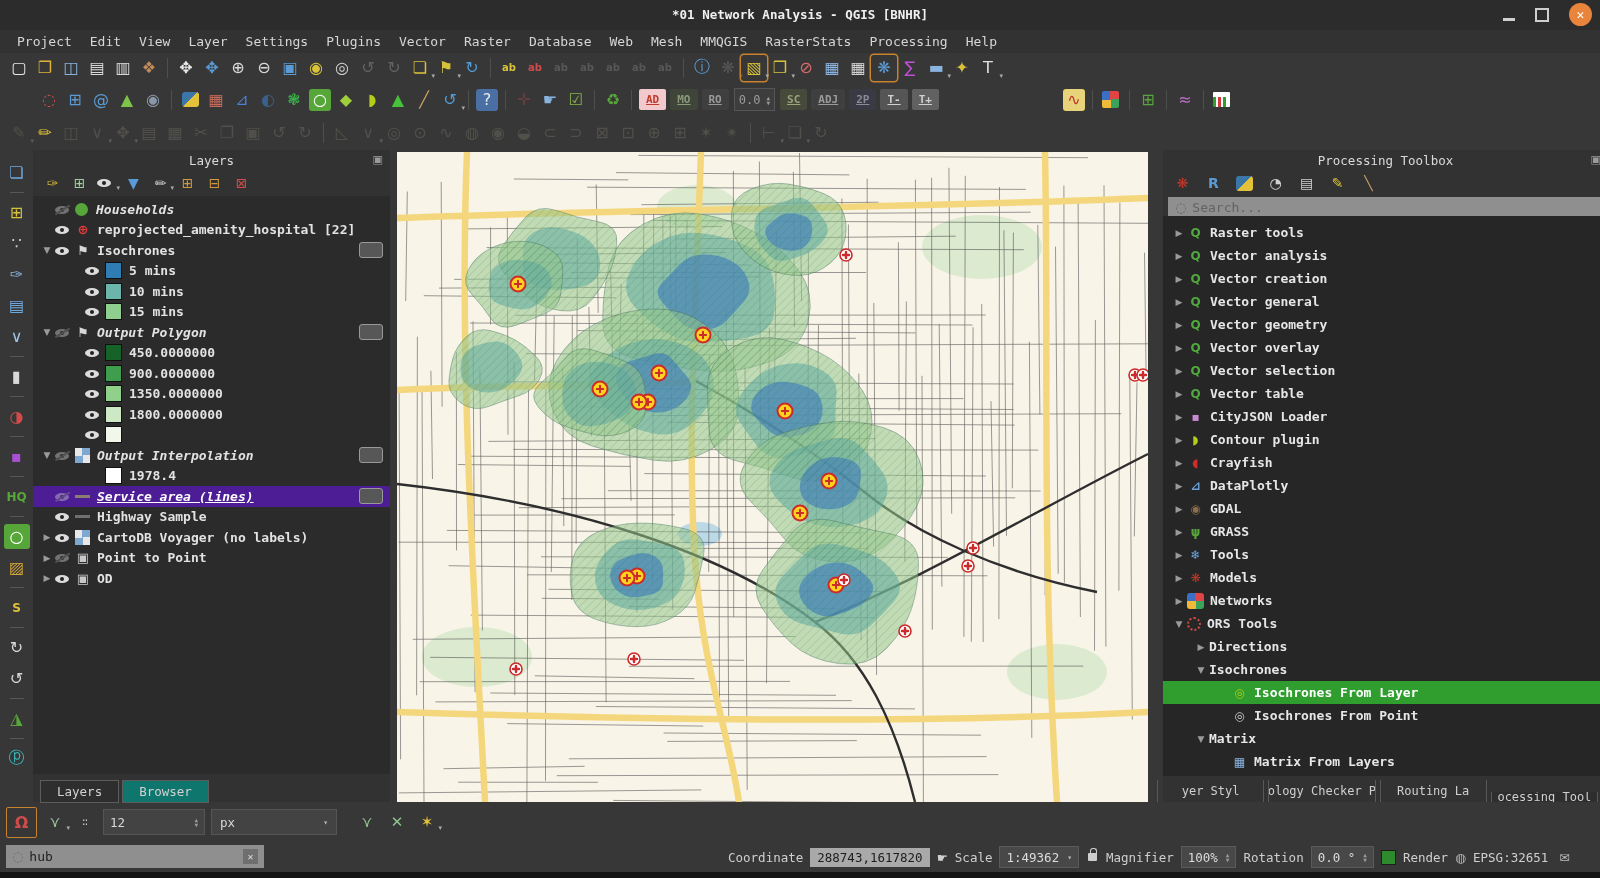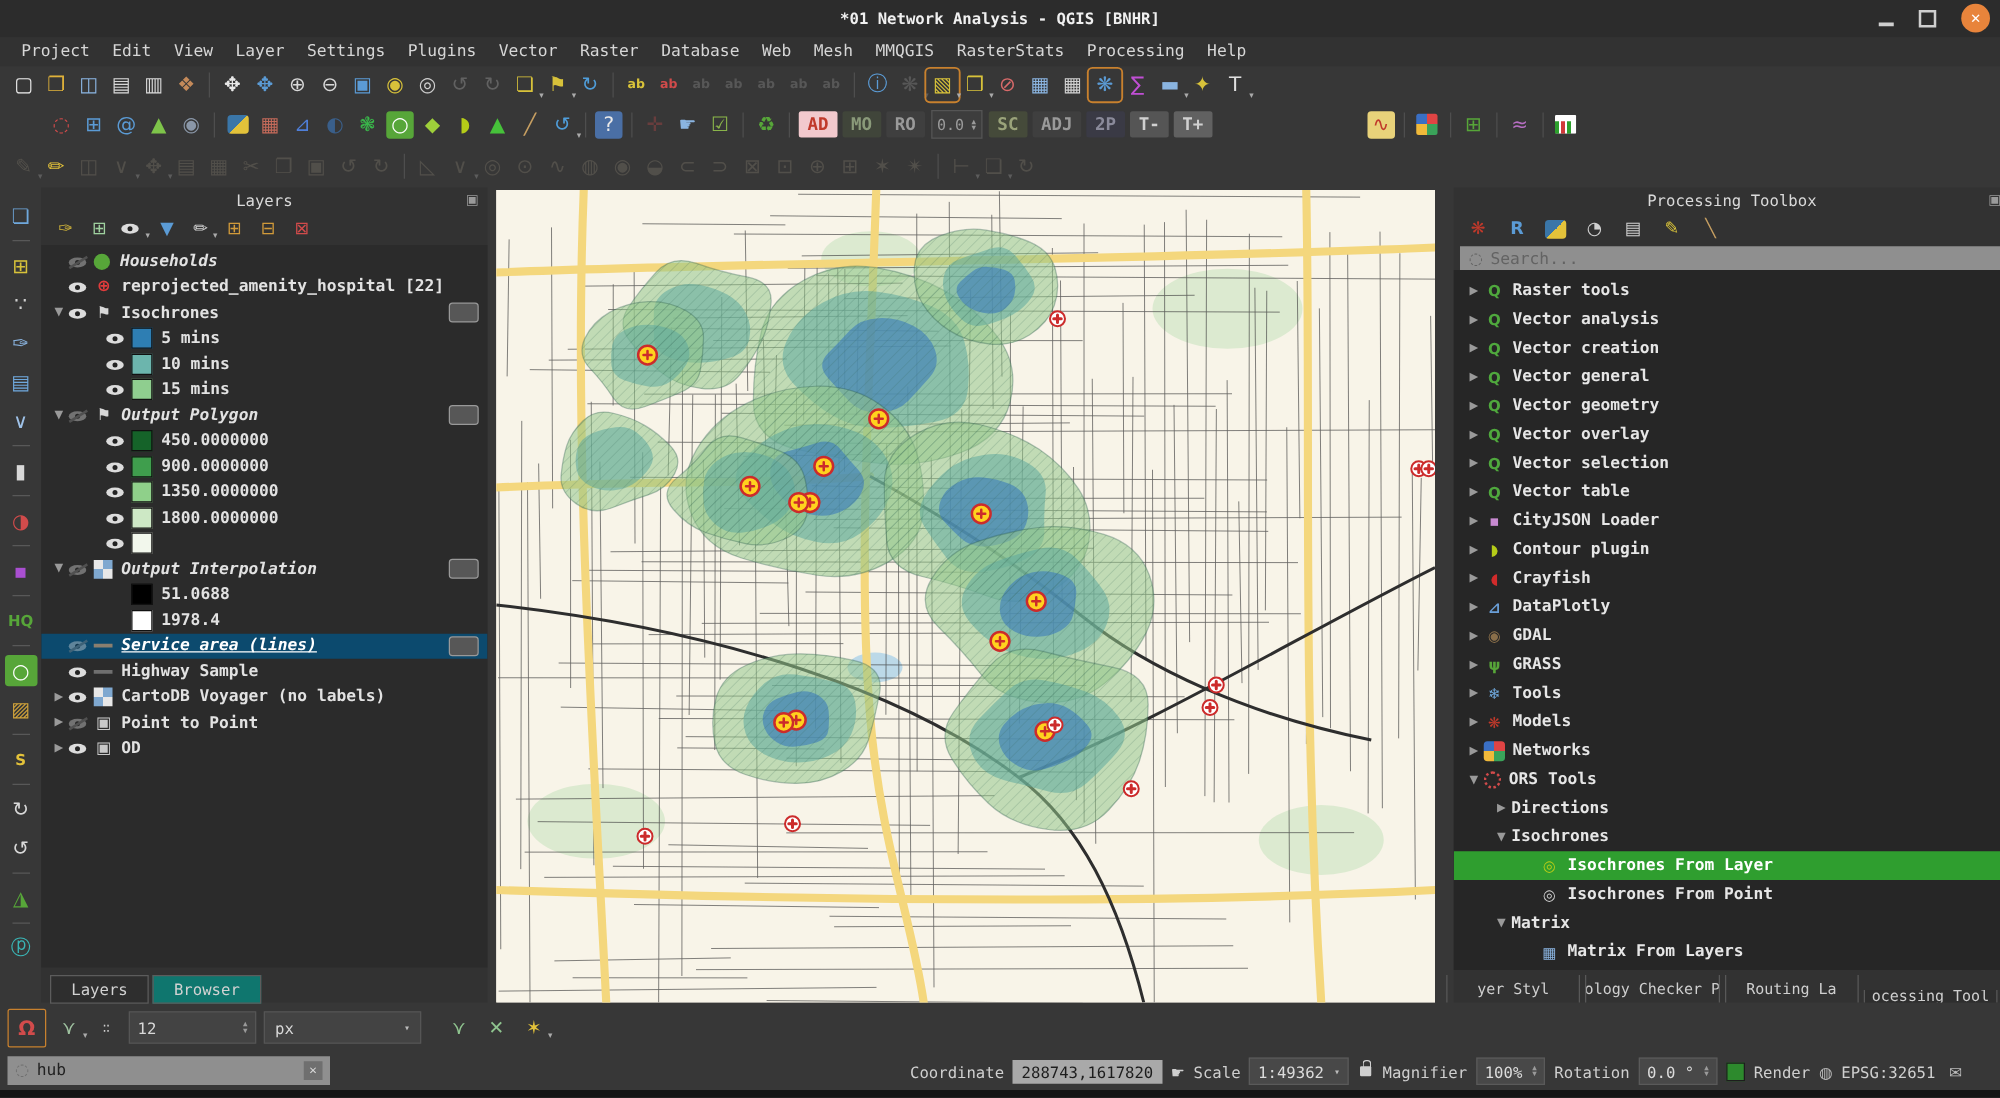--- a/index.html
+++ b/index.html
@@ -25,22 +25,22 @@
   #tb3{top:116px;height:33px;}
   .tbi{width:26px;height:26px;display:flex;align-items:center;justify-content:center;
        font-size:16px;font-family:"DejaVu Sans",sans-serif;border-radius:3px;position:relative;flex:none;}
   .tbi span{pointer-events:none;}
   .tbi.dis{opacity:.32;}
   .tbi.hl{box-shadow:0 0 0 1.5px #c8812e;}
   .tbi .dd{position:absolute;right:-2px;bottom:1px;font-size:7px;color:#aaa;}
   .tbi .sm{font-size:10px;font-weight:bold;}
   .tbsep{width:1px;height:20px;background:#4e4e4e;margin:0 5px;flex:none;}
   .tbgap{flex:none;}
-  .tbtn{height:21px;padding:0 7px;margin:14px 2px;border-radius:2px;font-size:14px;font-weight:bold;
-        display:flex;align-items:center;flex:none;}
+  .tbtn{height:21px;padding:0 7px;margin:14px 2px;border-radius:2px;font-size:11px;font-weight:bold;
+        display:flex;align-items:center;flex:none;text-decoration:underline;}
   .tspin{height:21px;margin:0 3px;background:#3d3d3d;border:1px solid #555;color:#9a9a9a;
          font-size:12px;display:flex;align-items:center;padding:0 4px;gap:6px;flex:none;}
   .spinarrows{display:flex;flex-direction:column;font-size:6px;color:#9a9a9a;line-height:5px;}
   .ic-py{width:17px;height:15px;border-radius:3px;background:linear-gradient(135deg,#3a76a8 50%,#e3c23a 50%);}
   .ic-sld{width:17px;height:17px;border-radius:2px;background:conic-gradient(#e04444 0 25%,#3aa35a 0 50%,#f0b93a 0 75%,#3a6fc4 0);}
   .ic-hist{width:17px;height:15px;background:#fff;border-radius:1px;
            background-image:linear-gradient(90deg,#2da02d 0 3px,transparent 0 5px,#d03a3a 0 8px,transparent 0 10px,#2da02d 0 13px,transparent 0);
            background-position:0 100%;background-size:100% 70%;background-repeat:no-repeat;}
   
   #lstrip{position:absolute;left:0;top:150px;width:33px;bottom:36px;display:flex;flex-direction:column;
@@ -55,21 +55,21 @@
   #toolbox-panel{left:1163px;top:150px;width:445px;height:652px;}
   .ptitle{height:20px;display:flex;align-items:center;justify-content:center;color:#dadada;font-size:12.5px;position:relative;}
   .pfloat{position:absolute;right:7px;top:3px;color:#9a9a9a;font-size:11px;font-family:"DejaVu Sans",sans-serif;}
   .ptools{height:25px;display:flex;align-items:center;padding-left:8px;gap:4px;}
   .ptool{width:23px;height:21px;display:flex;align-items:center;justify-content:center;font-size:14px;
          font-family:"DejaVu Sans",sans-serif;position:relative;flex:none;}
   .ptool .dd{position:absolute;right:-2px;bottom:1px;font-size:7px;color:#aaa;}
   
   #ltree{position:absolute;top:46px;left:0;right:0;bottom:28px;background:#2b2b2b;overflow:hidden;padding-top:3px;}
   .lrow{height:20.5px;display:flex;align-items:center;color:#e2e2e2;font-size:13px;font-weight:bold;position:relative;}
-  .lrow.sel{background:#0c4a6e;color:#fff;}
+  .lrow.sel{background:#4c1d95;color:#fff;}
   .exp{width:16px;color:#9a9a9a;font-size:9px;text-align:center;flex:none;font-family:"DejaVu Sans",sans-serif;}
   .eye{width:15px;height:13px;position:relative;flex:none;margin-right:5px;}
   .eye::before{content:"";position:absolute;left:0;top:3px;width:14px;height:8px;border-radius:50%;background:#dcdcdc;}
   .eye::after{content:"";position:absolute;left:5px;top:5px;width:4px;height:4px;border-radius:50%;background:#222;}
   .eye.off{opacity:.4;}
   .eye .strike{position:absolute;left:-1px;top:6px;width:17px;height:1.5px;background:#888;transform:rotate(-32deg);z-index:2;}
   .eyegap{width:20px;flex:none;}
   .sw{width:15px;height:15px;border:1px solid #111;margin-right:7px;flex:none;}
   .sw-raster{width:15px;height:15px;margin-right:7px;flex:none;
              background:conic-gradient(#7fa8d0 0 25%,#e8e8e8 0 50%,#7fa8d0 0 75%,#e8e8e8 0);}
@@ -679,26 +679,20 @@
           <span class="lbl "></span>
         </div>
         <div class="lrow" style="padding-left: 6px;">
           <span class="exp">▼</span>
           <span class="eye off">
             <i class="strike"></i>
           </span>
           <span class="sw-raster"></span>
           <span class="lbl bi">Output Interpolation</span>
           <span class="badge"></span>
-        </div>
-        <div class="lrow" style="padding-left: 36px;">
-          <span class="exp"></span>
-          <span class="eyegap"></span>
-          <span class="sw" style="background: rgb(0, 0, 0);"></span>
-          <span class="lbl ">51.0688</span>
         </div>
         <div class="lrow" style="padding-left: 36px;">
           <span class="exp"></span>
           <span class="eyegap"></span>
           <span class="sw" style="background: rgb(255, 255, 255);"></span>
           <span class="lbl ">1978.4</span>
         </div>
         <div class="lrow sel" style="padding-left: 6px;">
           <span class="exp"></span>
           <span class="eye off">

